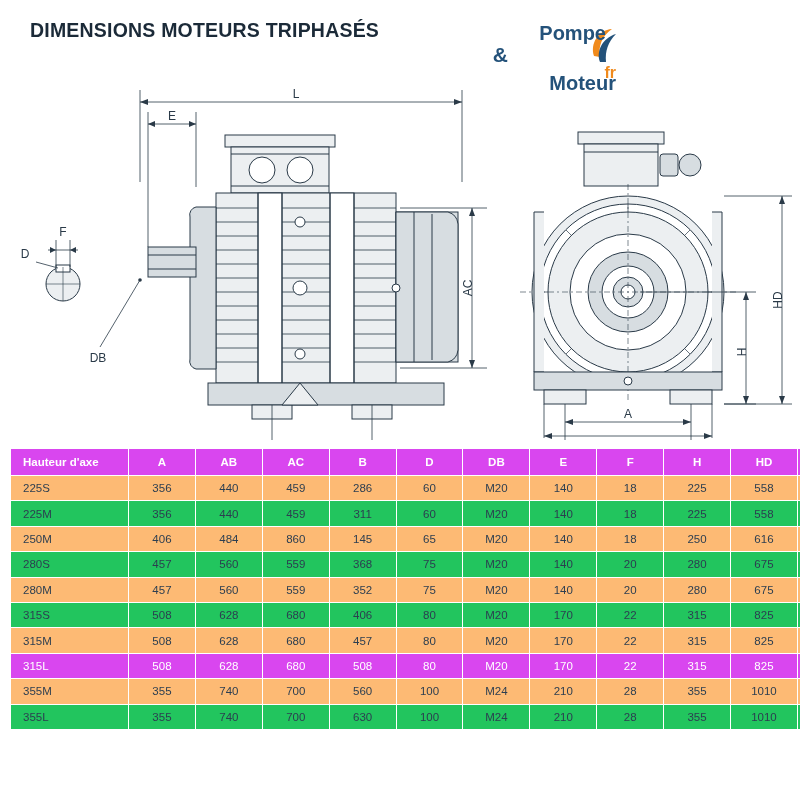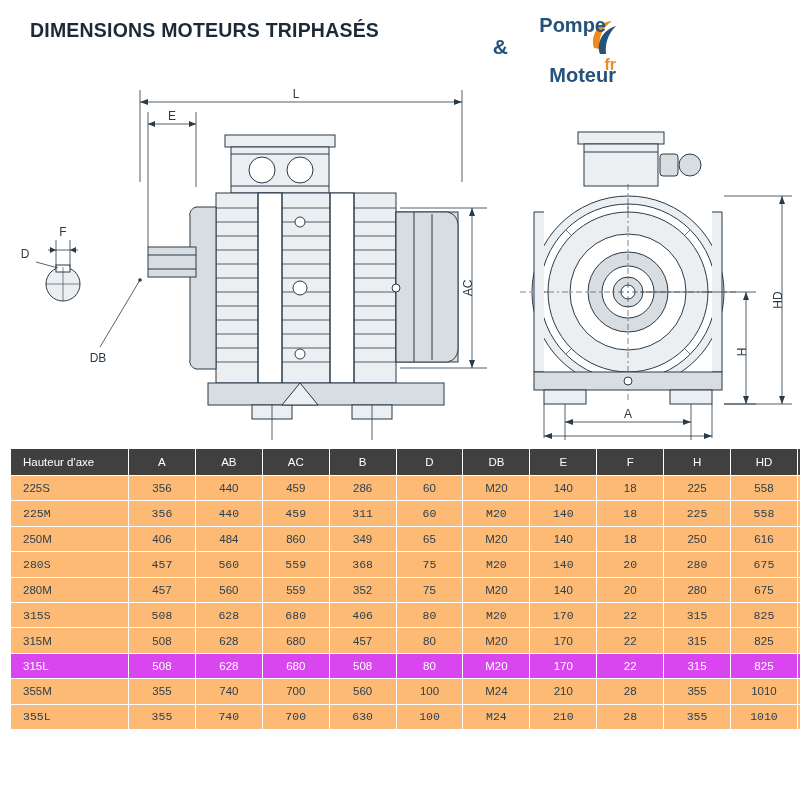--- a/index.html
+++ b/index.html
@@ -34,21 +34,21 @@
   .title-sub {
     position: absolute;
     left: 30px; top: 43px;
     font-size: 12.5px;
     font-weight: bold;
     color: #1b2a38;
     white-space: nowrap;
   }
   .logo {
     position: absolute;
-    right: 22px; top: 12px;
+    right: 22px; top: 20px;
     width: 178px; height: 52px;
   }
   .logo-line1 {
     position: absolute; right: 32px; top: 2px;
     font-size: 20px; font-weight: bold; color: #24527a;
     white-space: nowrap;
   }
   .logo-amp {
     position: absolute; right: 130px; top: 23px;
     font-size: 21px; font-weight: bold; color: #24527a;
@@ -89,33 +89,33 @@
   }
   th, td {
     border: 1px solid #ffffff;
     text-align: center;
     font-size: 11.5px;
     color: #2c3e50;
     height: 25.4px;
     padding: 0;
   }
   thead th {
-    background: #404040;
+    background: #d946ef;
     color: #ffffff;
-    font-weight: normal;
+    font-weight: bold;
     font-size: 11.5px;
     height: 27px;
   }
   thead th.first {
     text-align: left;
     padding-left: 12px;
     font-size: 11.5px;
   }
   tbody tr.odd td { background: #fdba74; }
-  tbody tr.even td { background: #fdba74; font-family: Liberation Mono, monospace; }
+  tbody tr.even td { background: #22c55e; }
   tbody tr.hl td {
     background: #d946ef;
     color: #ffffff;
     font-weight: normal;
   }
   tbody td.first {
     text-align: left;
     padding-left: 12px;
   }
   col.c0 { width: 118px; }
@@ -394,21 +394,21 @@
           <td>18</td>
           <td>225</td>
           <td>558</td>
           <td>835</td>
         </tr>
         <tr class="odd">
           <td class="first">250M</td>
           <td>406</td>
           <td>484</td>
           <td>860</td>
-          <td>349</td>
+          <td>145</td>
           <td>65</td>
           <td>M20</td>
           <td>140</td>
           <td>18</td>
           <td>250</td>
           <td>616</td>
           <td>915</td>
         </tr>
         <tr class="even">
           <td class="first">280S</td>

